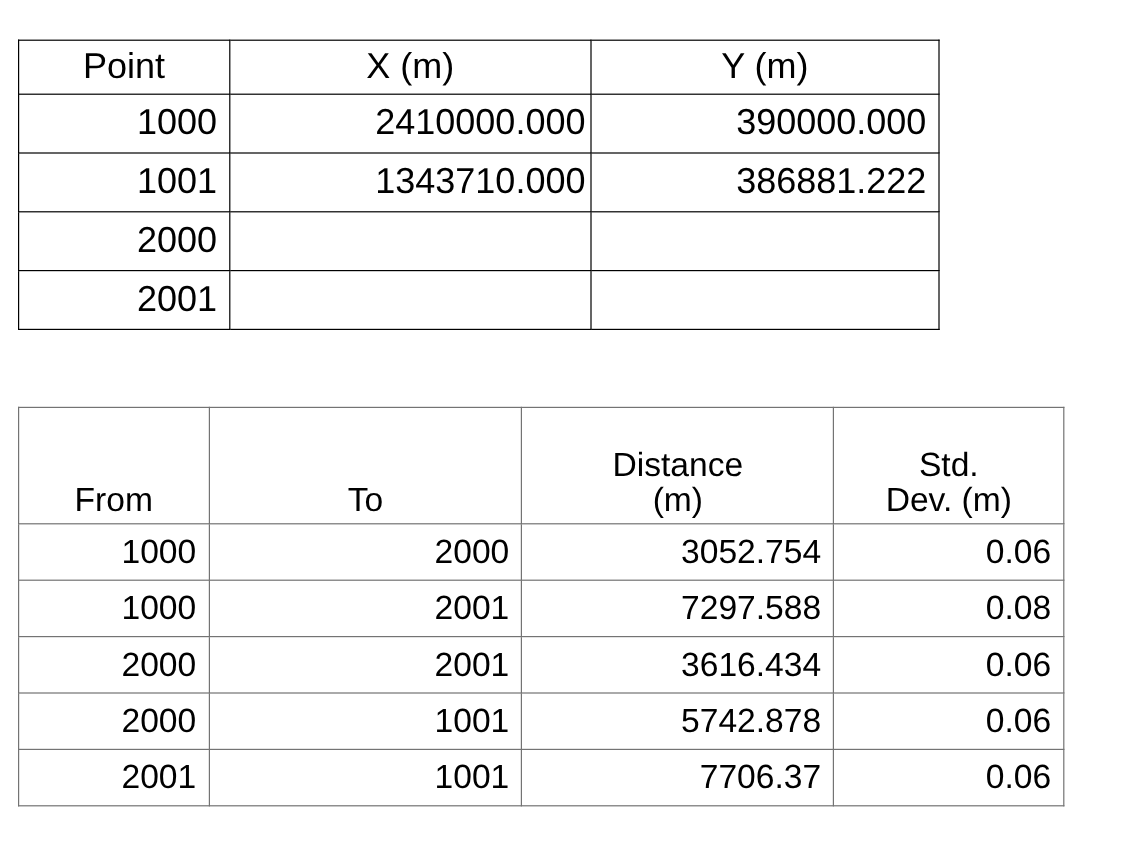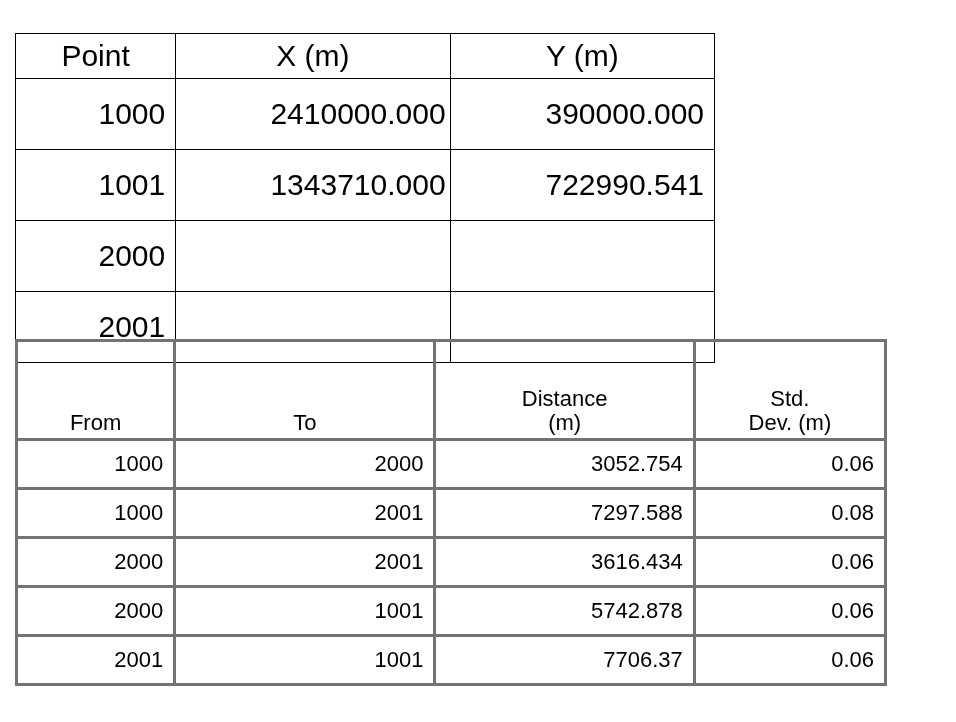--- a/index.html
+++ b/index.html
@@ -15,57 +15,57 @@
     color: #000000;
     overflow: hidden;
     position: relative;
   }
 
   
   .coord-table {
     position: absolute;
     left: 15px;
     top: 33px;
-    width: 700px;
+    width: 768px;
     border-collapse: collapse;
     table-layout: fixed;
   }
   .coord-table td,
   .coord-table th {
     border: 1px solid #000000;
     height: 44px;
     padding: 0 10px;
     font-size: 30px;
     font-weight: normal;
     line-height: 1;
     vertical-align: middle;
     white-space: nowrap;
   }
   .coord-table .c-point  { width: 160px; }
   .coord-table .c-x      { width: 274px; }
   .coord-table .c-y      { width: 264px; }
 
   .coord-table thead th        { text-align: center; }
   .coord-table tbody td        { text-align: right; }
-  .coord-table tbody td.tight  { padding: 13px 4px; }
+  .coord-table tbody td.tight  { padding: 2px 4px; }
 
   
   .dist-table {
     position: absolute;
     left: 15px;
     top: 339px;
     width: 872px;
     border-collapse: collapse;
     table-layout: fixed;
   }
   .dist-table td,
   .dist-table th {
-    border: 3px solid #737373;
+    border: 1px solid #737373;
     padding: 0 10px;
-    font-size: 22px;
+    font-size: 28px;
     font-weight: normal;
     line-height: 1.06;
     white-space: nowrap;
   }
   .dist-table thead th {
     height: 92px;
     vertical-align: bottom;
     text-align: center;
     padding-bottom: 4px;
   }
@@ -99,21 +99,21 @@
   </thead>
   <tbody>
     <tr>
       <td>1000</td>
       <td class="tight">2410000.000</td>
       <td>390000.000</td>
     </tr>
     <tr>
       <td>1001</td>
       <td class="tight">1343710.000</td>
-      <td>722990.541</td>
+      <td>386881.222</td>
     </tr>
     <tr>
       <td>2000</td>
       <td class="tight"></td>
       <td></td>
     </tr>
     <tr>
       <td>2001</td>
       <td class="tight"></td>
       <td></td>

